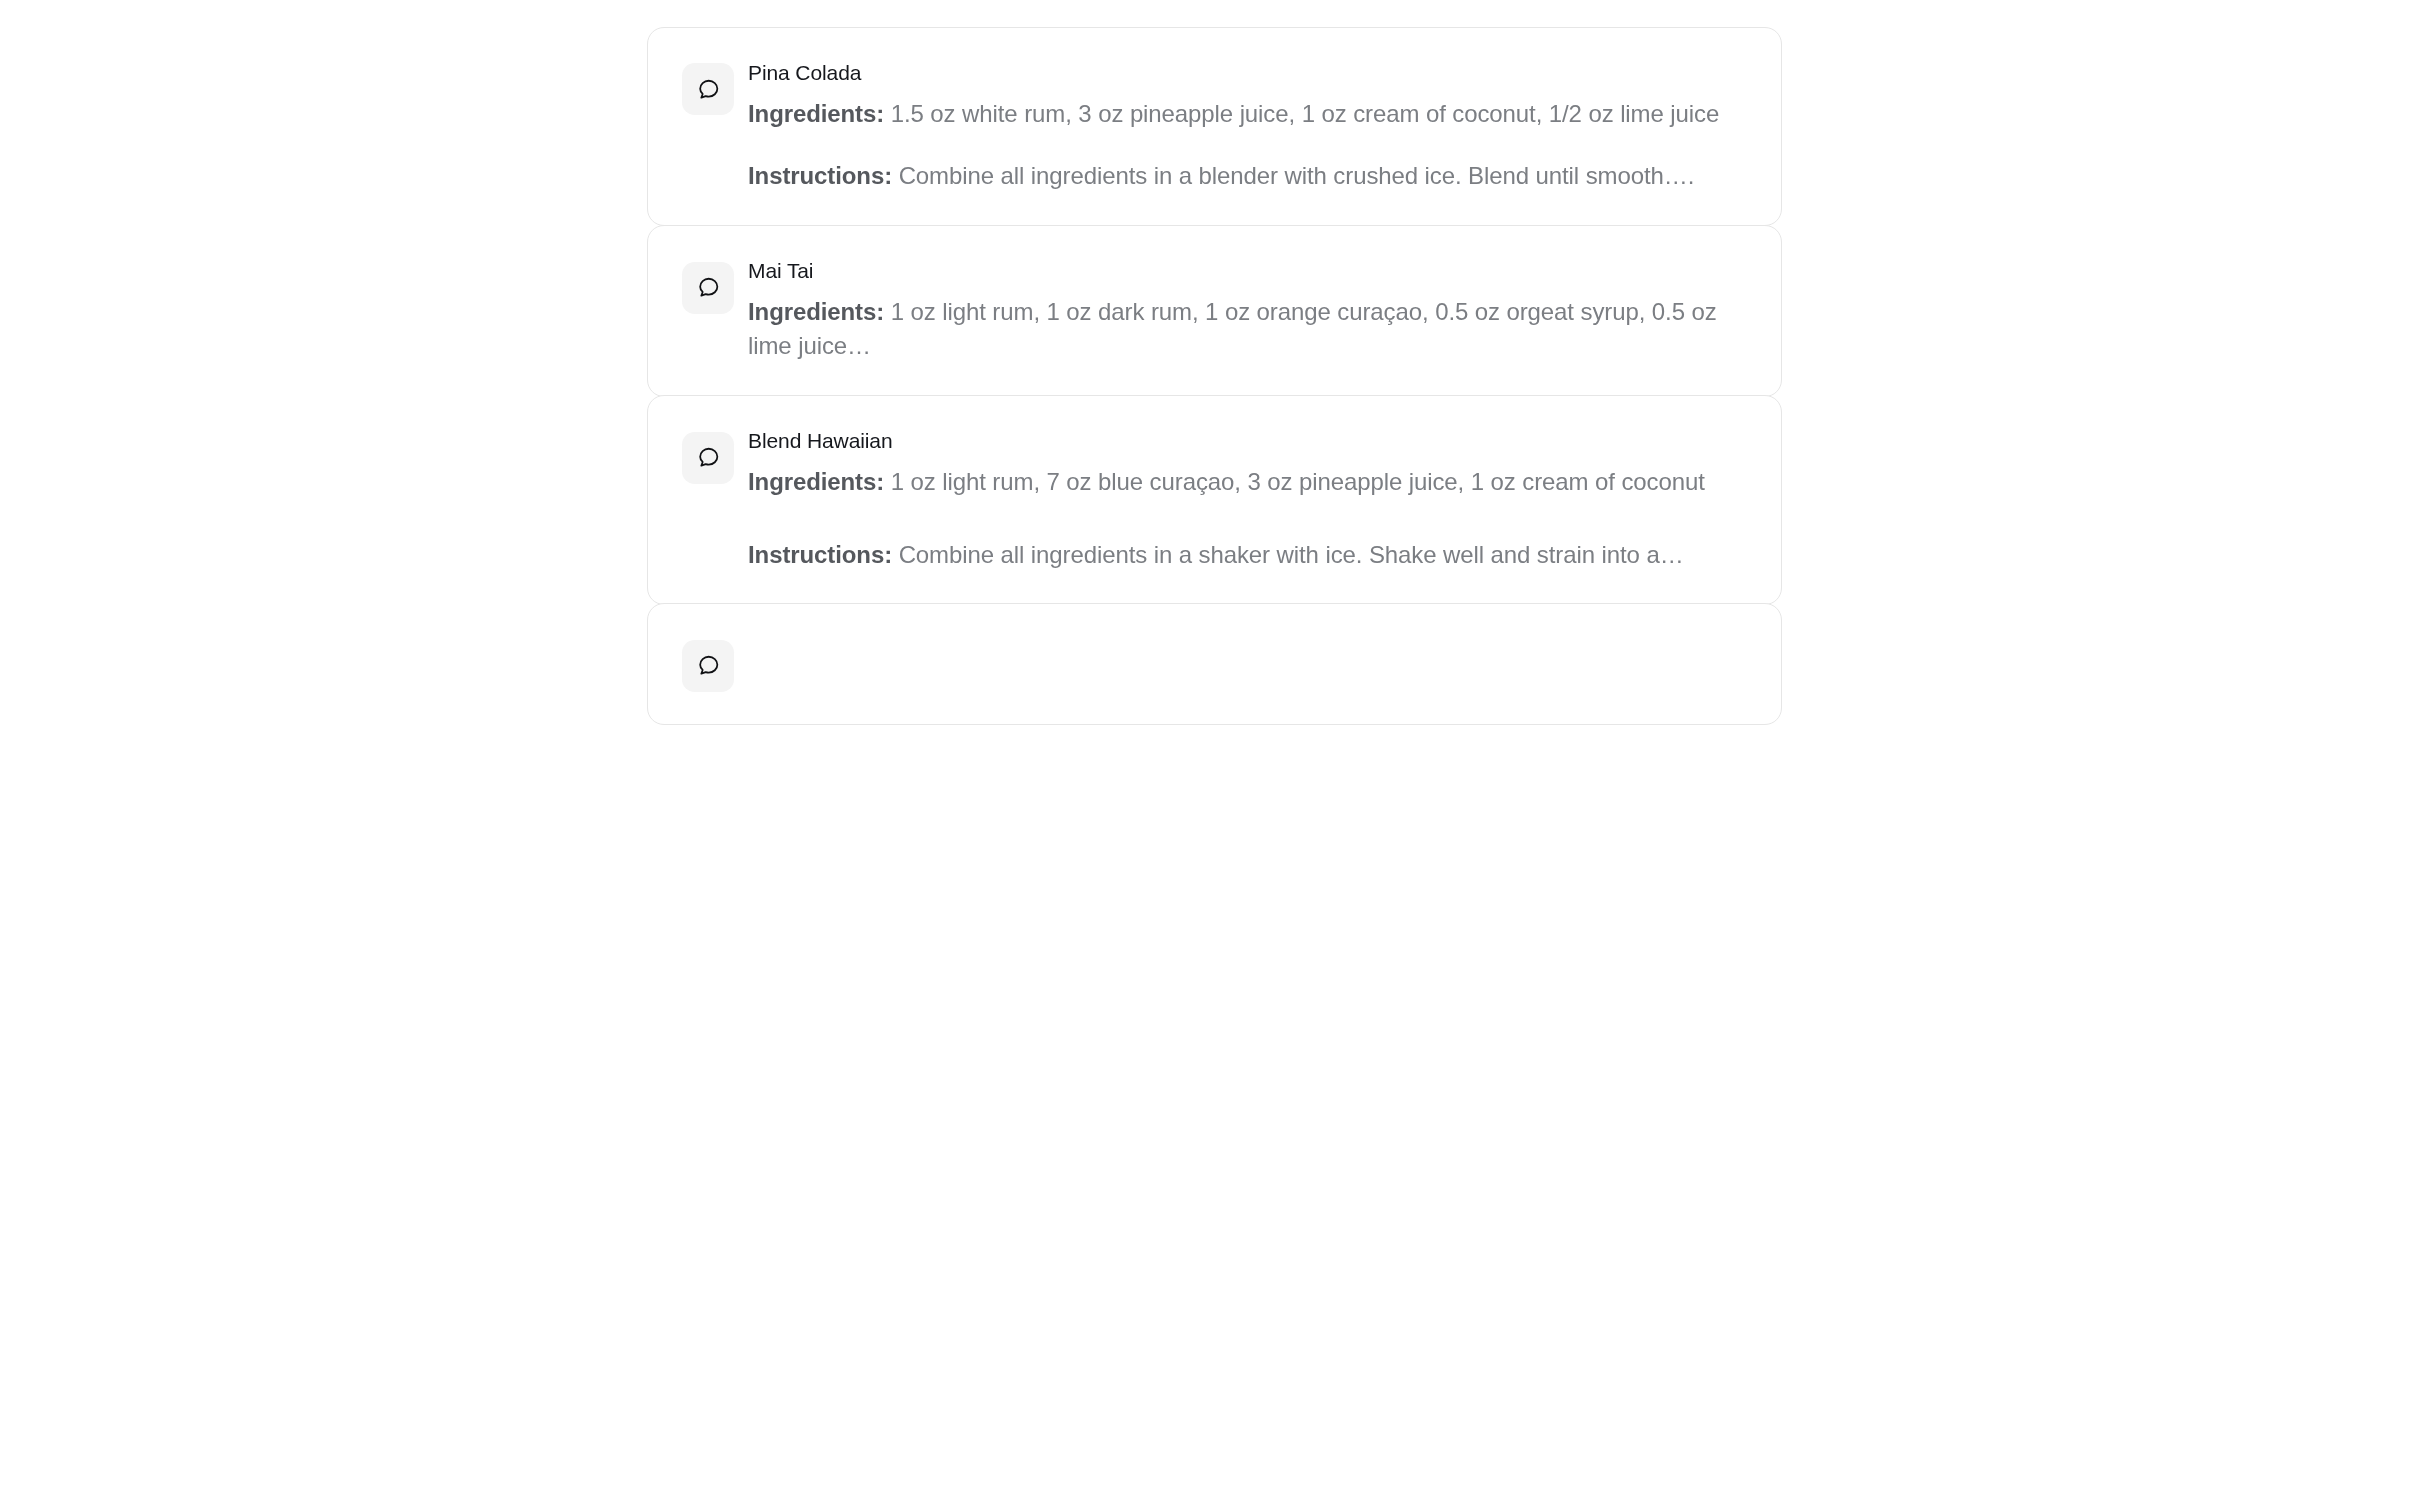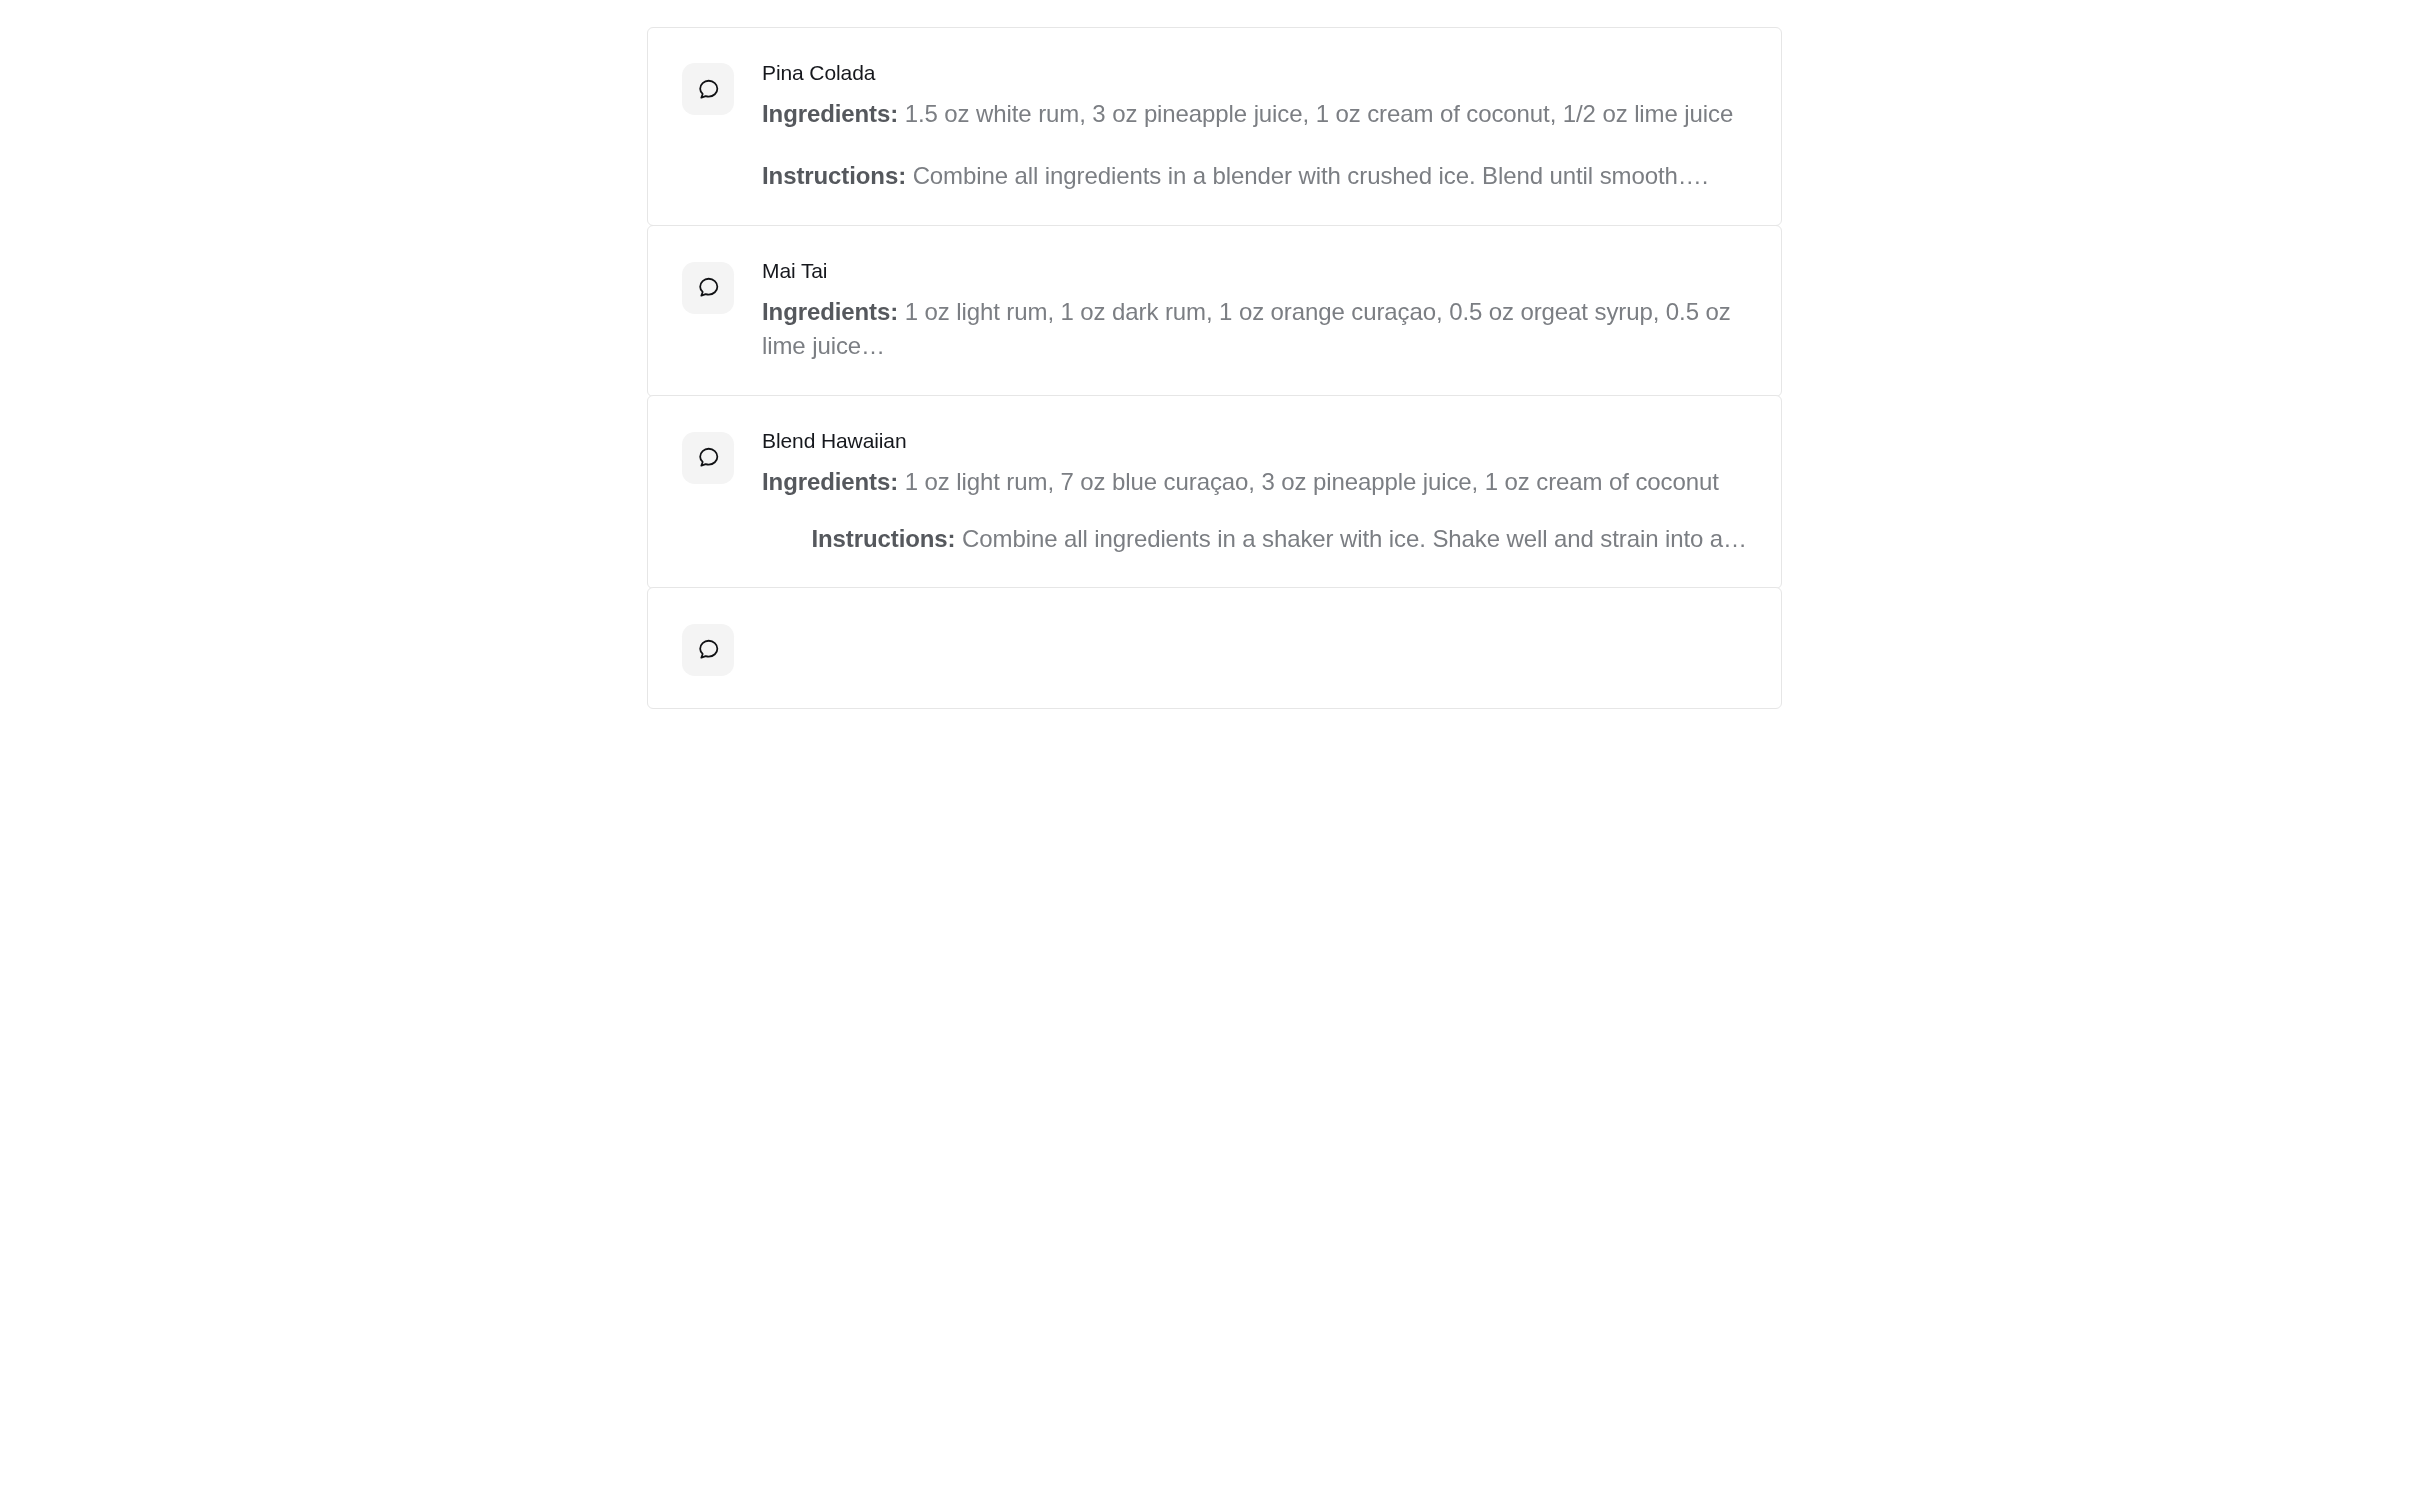--- a/index.html
+++ b/index.html
@@ -18,26 +18,26 @@
     position: absolute;
     left: 647px;
     top: 27px;
     width: 1135px;
   }
 
   .result-card {
     position: relative;
     background: #ffffff;
     border: 1.3px solid #e6e6e6;
-    border-radius: 6px;
+    border-radius: 17px;
     padding: 32px 34px 32px 34px;
     margin-bottom: -1.3px;
     display: flex;
     align-items: flex-start;
-    gap: 28px;
+    gap: 14px;
   }
 
   .icon-box {
     flex: 0 0 auto;
     width: 52px;
     height: 52px;
     border-radius: 12.6px;
     background: #f4f4f4;
     display: flex;
     align-items: center;
@@ -74,21 +74,21 @@
     word-wrap: break-word;
   }
   .card-line + .card-line { margin-top: 20px; }
 
   .field-label {
     font-weight: 700;
     color: #55585d;
   }
 
   .pina .card-line + .card-line { margin-top: 28px; }
-  .blue .card-line + .card-line { margin-top: 22px; text-align: right; }
+  .blue .card-line + .card-line { margin-top: 38px; }
 </style>
 </head>
 <body>
 
 <div id="results-list">
     <div class="result-card pina">
       <div class="icon-box">
         <svg viewBox="0 0 24 24" fill="none" xmlns="http://www.w3.org/2000/svg">
           <path d="M20.5 11.2c0 4.2-3.7 7.6-8.3 7.6-1 0-2-.17-2.9-.48l-4.2 1.55 1.3-3.62C4.9 14.9 4 13.15 4 11.2 4 7 7.7 3.6 12.2 3.6s8.3 3.4 8.3 7.6z" stroke="#101114" stroke-width="1.7" stroke-linejoin="round" stroke-linecap="round"></path>
         </svg>

